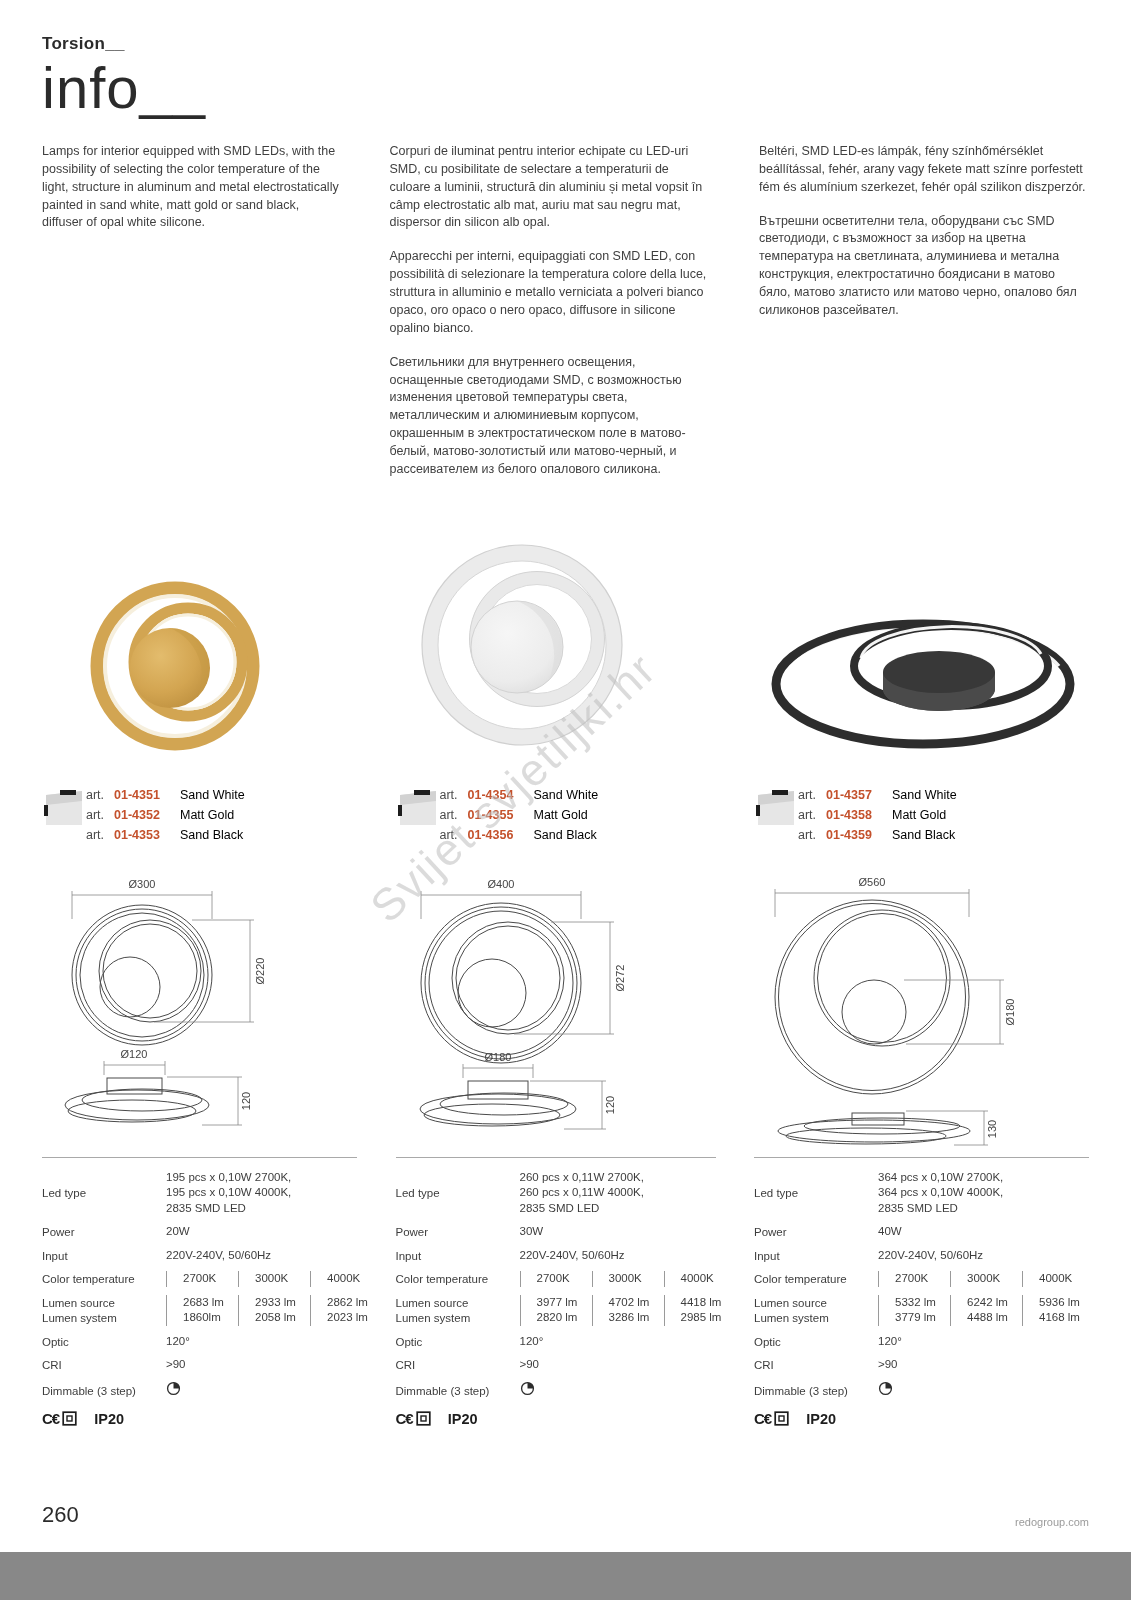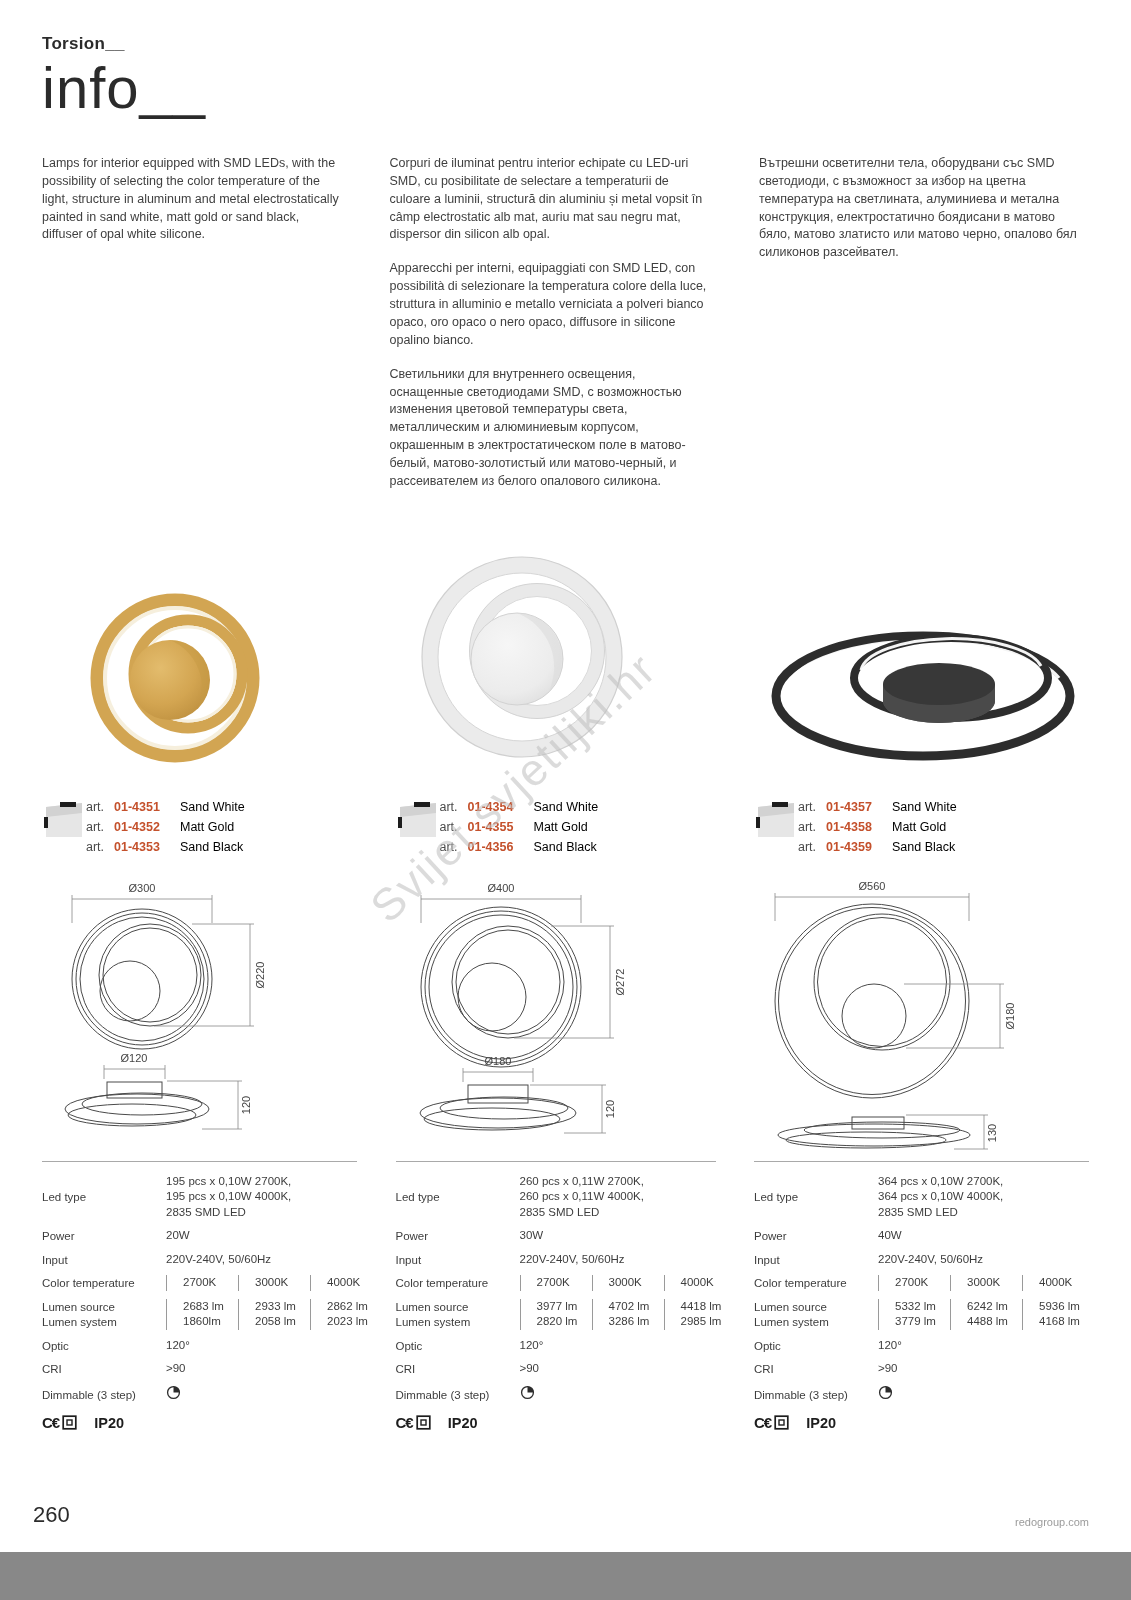--- a/index.html
+++ b/index.html
@@ -6,21 +6,21 @@
   body { background:#888; }
   .page { width:1131px; height:1552px; margin:0 auto; background:#ffffff; position:relative;
           font-family:"Liberation Sans", sans-serif; color:#3d3d3d; overflow:hidden; }
   .inner { padding:34px 42px 0 42px; }
 
   
   .brand { font-size:17px; font-weight:bold; color:#2b2b2b; letter-spacing:.3px; }
   .title { font-size:58px; font-weight:300; color:#2b2b2b; margin-top:4px; letter-spacing:1px; line-height:1.05; }
 
   
-  .desc-grid { display:flex; justify-content:space-between; margin-top:36px; }
+  .desc-grid { display:flex; justify-content:space-between; margin-top:24px; }
   .desc-col { font-size:12.5px; line-height:1.43; color:#3f3f3f; }
   .desc-col.c1 { width:300px; }
   .desc-col.c2 { width:322px; }
   .desc-col.c3 { width:330px; }
   .desc-col p { margin:0 0 16px 0; }
 
   
   .products { display:flex; justify-content:space-between; margin-top:28px; }
   .product-col { position:relative; }
   .product-col.p1 { width:315px; }
@@ -32,42 +32,42 @@
   .p2 .photo { justify-content:flex-start; padding-left:8px; }
   .p3 .photo { justify-content:center; align-items:center; padding-top:60px; }
 
   .art-block { display:flex; margin-top:14px; align-items:flex-start; }
   .art-rows { font-size:12.5px; line-height:1.6; }
   .art-row { display:flex; }
   .art-lbl { color:#4a4a4a; width:28px; }
   .art-code { color:#c4512c; font-weight:bold; width:66px; }
   .art-finish { color:#000000; }
 
-  .drawing { margin-top:22px; }
+  .drawing { margin-top:30px; }
 
   
   .spec { margin-top:6px; border-top:1px solid #a9a9a9; padding-top:12px; font-size:11.5px; color:#3d3d3d; }
   .spec-row { display:flex; margin-bottom:8px; align-items:center; }
   .spec-row.top { align-items:center; }
   .spec-label { width:124px; flex:none; }
   .spec-label .l2 { margin-top:3px; }
   .spec-value { line-height:1.35; }
   .cells { display:flex; }
   .cell { width:72px; border-left:1px solid #9a9a9a; padding-left:16px; line-height:1.35; }
   .cert { display:flex; align-items:center; gap:3px; margin-top:10px; }
   .ce-text { font-weight:bold; font-size:15px; letter-spacing:-1px; color:#1d1d1d; }
   .ip { font-weight:bold; font-size:14.5px; color:#1d1d1d; margin-left:14px; }
 
   
   .watermark { position:absolute; left:392px; top:622px; width:340px; height:305px; pointer-events:none; }
   .watermark span { position:absolute; left:4px; bottom:-6px; transform:rotate(-43deg); transform-origin:0 100%;
                     font-size:45px; color:#bfbfbf; opacity:.55; white-space:nowrap; letter-spacing:2px; }
 
   
-  .footer { position:absolute; left:33px; right:42px; bottom:24px; display:flex; justify-content:space-between; align-items:flex-end; }
+  .footer { position:absolute; left:42px; right:42px; bottom:24px; display:flex; justify-content:space-between; align-items:flex-end; }
   .page-num { font-size:22px; font-weight:500; color:#2b2b2b; }
   .site { font-size:11px; color:#9b9b9b; }
 
   svg text { font-family:"Liberation Sans", sans-serif; }
   .dimtxt { font-size:11px; fill:#454545; }
 </style>
 </head>
 <body>
 
 <div class="page">
@@ -79,20 +79,21 @@
     <div class="desc-grid">
       <div class="desc-col c1">
         <p>Lamps for interior equipped with SMD LEDs, with the possibility of selecting the color temperature of the light, structure in aluminum and metal electrostatically painted in sand white, matt gold or sand black, diffuser of opal white silicone.</p>
       </div>
       <div class="desc-col c2">
         <p>Corpuri de iluminat pentru interior echipate cu LED-uri SMD, cu posibilitate de selectare a temperaturii de culoare a luminii, structură din aluminiu și metal vopsit în câmp electrostatic alb mat, auriu mat sau negru mat, dispersor din silicon alb opal.</p>
         <p>Apparecchi per interni, equipaggiati con SMD LED, con possibilità di selezionare la temperatura colore della luce, struttura in alluminio e metallo verniciata a polveri bianco opaco, oro opaco o nero opaco, diffusore in silicone opalino bianco.</p>
         <p>Светильники для внутреннего освещения, оснащенные светодиодами SMD, с возможностью изменения цветовой температуры света, металлическим и алюминиевым корпусом, окрашенным в электростатическом поле в матово-белый, матово-золотистый или матово-черный, и рассеивателем из белого опалового силикона.</p>
       </div>
       <div class="desc-col c3">
+        <p>Beltéri, SMD LED-es lámpák, fény színhőmérséklet beállítással, fehér, arany vagy fekete matt színre porfestett fém és alumínium szerkezet, fehér opál szilikon diszperzór.</p>
         <p>Вътрешни осветителни тела, оборудвани със SMD светодиоди, с възможност за избор на цветна температура на светлината, алуминиева и метална конструкция, електростатично боядисани в матово бяло, матово златисто или матово черно, опалово бял силиконов разсейвател.</p>
       </div>
     </div>
 
     <div class="products">
 
       <div class="product-col p1">
         <div class="photo">
           <svg width="215" height="215" viewBox="0 0 215 215">
             <defs>

